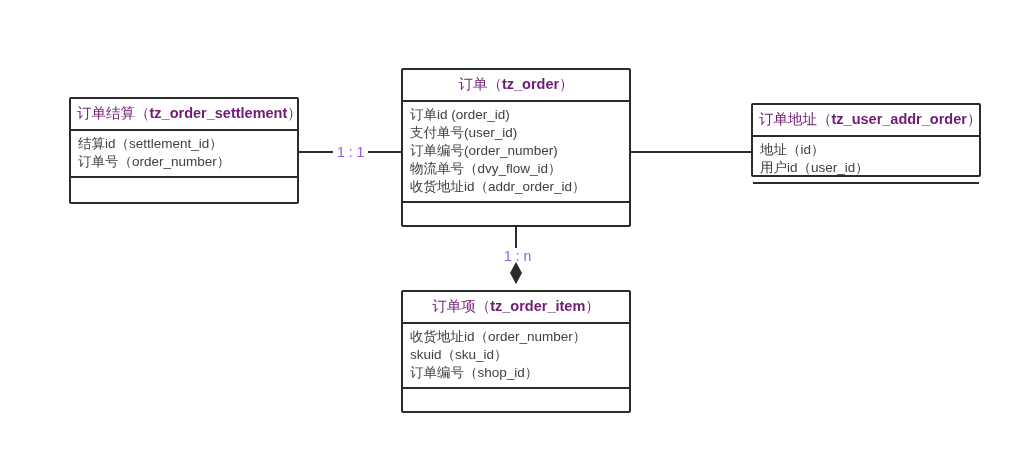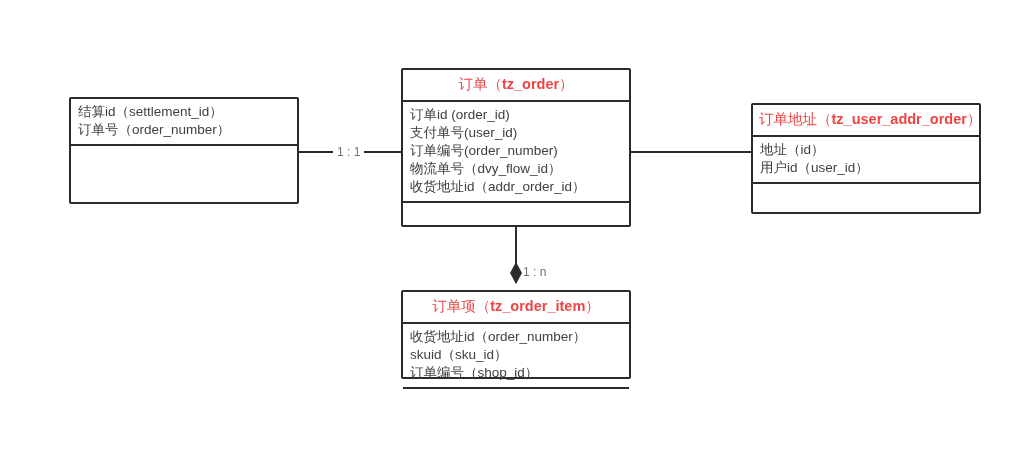--- a/index.html
+++ b/index.html
@@ -19,21 +19,21 @@
     position: absolute;
     box-sizing: border-box;
     border: 2px solid #2b2b2b;
     background: #ffffff;
     border-radius: 2px;
   }
   .entity-header {
     box-sizing: border-box;
     border-bottom: 2px solid #2b2b2b;
     text-align: center;
-    color: #ef4444;
+    color: #701a75;
     font-size: 14.5px;
     line-height: 1;
     padding: 7px 6px 8px 6px;
     white-space: nowrap;
   }
   .entity-header .tbl {
     font-weight: bold;
   }
   .entity-attrs {
     box-sizing: border-box;
@@ -53,23 +53,23 @@
 
   .conn {
     position: absolute;
     background: #2b2b2b;
   }
   .conn-h { height: 2px; }
   .conn-v { width: 2px; }
 
   .conn-label {
     position: absolute;
-    font-size: 12px;
+    font-size: 14px;
     line-height: 14px;
-    color: #737373;
+    color: #8b5cf6;
     background: #ffffff;
     padding: 1px 4px;
     white-space: nowrap;
   }
 
   .diamond {
     position: absolute;
     width: 0;
     height: 0;
     border-left: 6px solid transparent;
@@ -86,25 +86,28 @@
 <body>
 
 <div id="canvas">
 
   <div class="conn conn-h" style="left:298px; top:151px; width:104px;"></div>
   <div class="conn-label" style="left:333px; top:144px;">1 : 1</div>
 
   <div class="conn conn-h" style="left:630px; top:151px; width:121px;"></div>
 
   <div class="conn conn-v" style="left:515px; top:227px; height:56px;"></div>
-  <div class="conn-label" style="left:519px; top:248px;margin-top:16px;">1 : n</div>
+  <div class="conn-label" style="left:500px; top:248px;">1 : n</div>
   <div class="diamond diamond-top" style="left:510px; top:262px;"></div>
   <div class="diamond diamond-bottom" style="left:510px; top:273px;"></div>
 
   <div class="entity" style="left:69px; top:97px; width:230px; height:107px;">
+    <div class="entity-header">
+      <span>订单结算</span><span>（</span><span class="tbl">tz_order_settlement</span><span>）</span>
+    </div>
     <div class="entity-attrs">
       <div class="attr">结算id（settlement_id）</div>
       <div class="attr">订单号（order_number）</div>
     </div>
     <div class="entity-footer"></div>
   </div>
 
   <div class="entity" style="left:401px; top:68px; width:230px; height:159px;">
     <div class="entity-header">
       <span>订单</span><span>（</span><span class="tbl">tz_order</span><span>）</span>
@@ -112,32 +115,32 @@
     <div class="entity-attrs">
       <div class="attr">订单id (order_id)</div>
       <div class="attr">支付单号(user_id)</div>
       <div class="attr">订单编号(order_number)</div>
       <div class="attr">物流单号（dvy_flow_id）</div>
       <div class="attr">收货地址id（addr_order_id）</div>
     </div>
     <div class="entity-footer"></div>
   </div>
 
-  <div class="entity" style="left:751px; top:103px; width:230px; height:111px;">
+  <div class="entity" style="left:751px; top:103px; width:230px; height:74px;">
     <div class="entity-header">
       <span>订单地址</span><span>（</span><span class="tbl">tz_user_addr_order</span><span>）</span>
     </div>
     <div class="entity-attrs">
       <div class="attr">地址（id）</div>
       <div class="attr">用户id（user_id）</div>
     </div>
     <div class="entity-footer"></div>
   </div>
 
-  <div class="entity" style="left:401px; top:290px; width:230px; height:89px;">
+  <div class="entity" style="left:401px; top:290px; width:230px; height:123px;">
     <div class="entity-header">
       <span>订单项</span><span>（</span><span class="tbl">tz_order_item</span><span>）</span>
     </div>
     <div class="entity-attrs">
       <div class="attr">收货地址id（order_number）</div>
       <div class="attr">skuid（sku_id）</div>
       <div class="attr">订单编号（shop_id）</div>
     </div>
     <div class="entity-footer"></div>
   </div>

